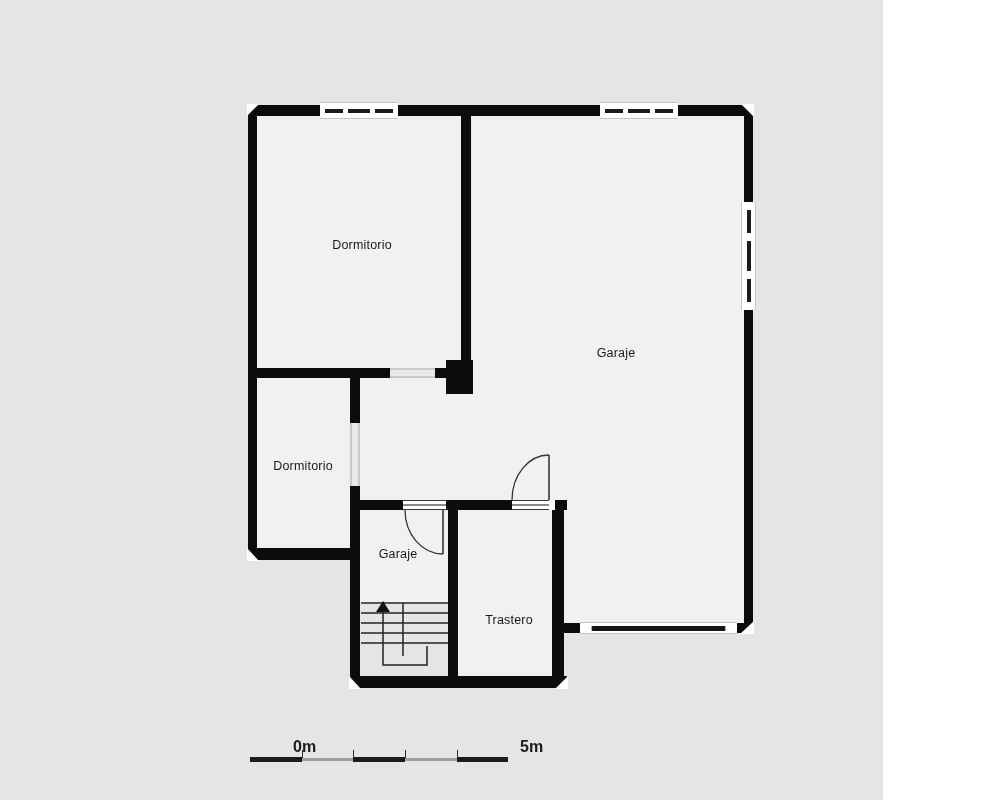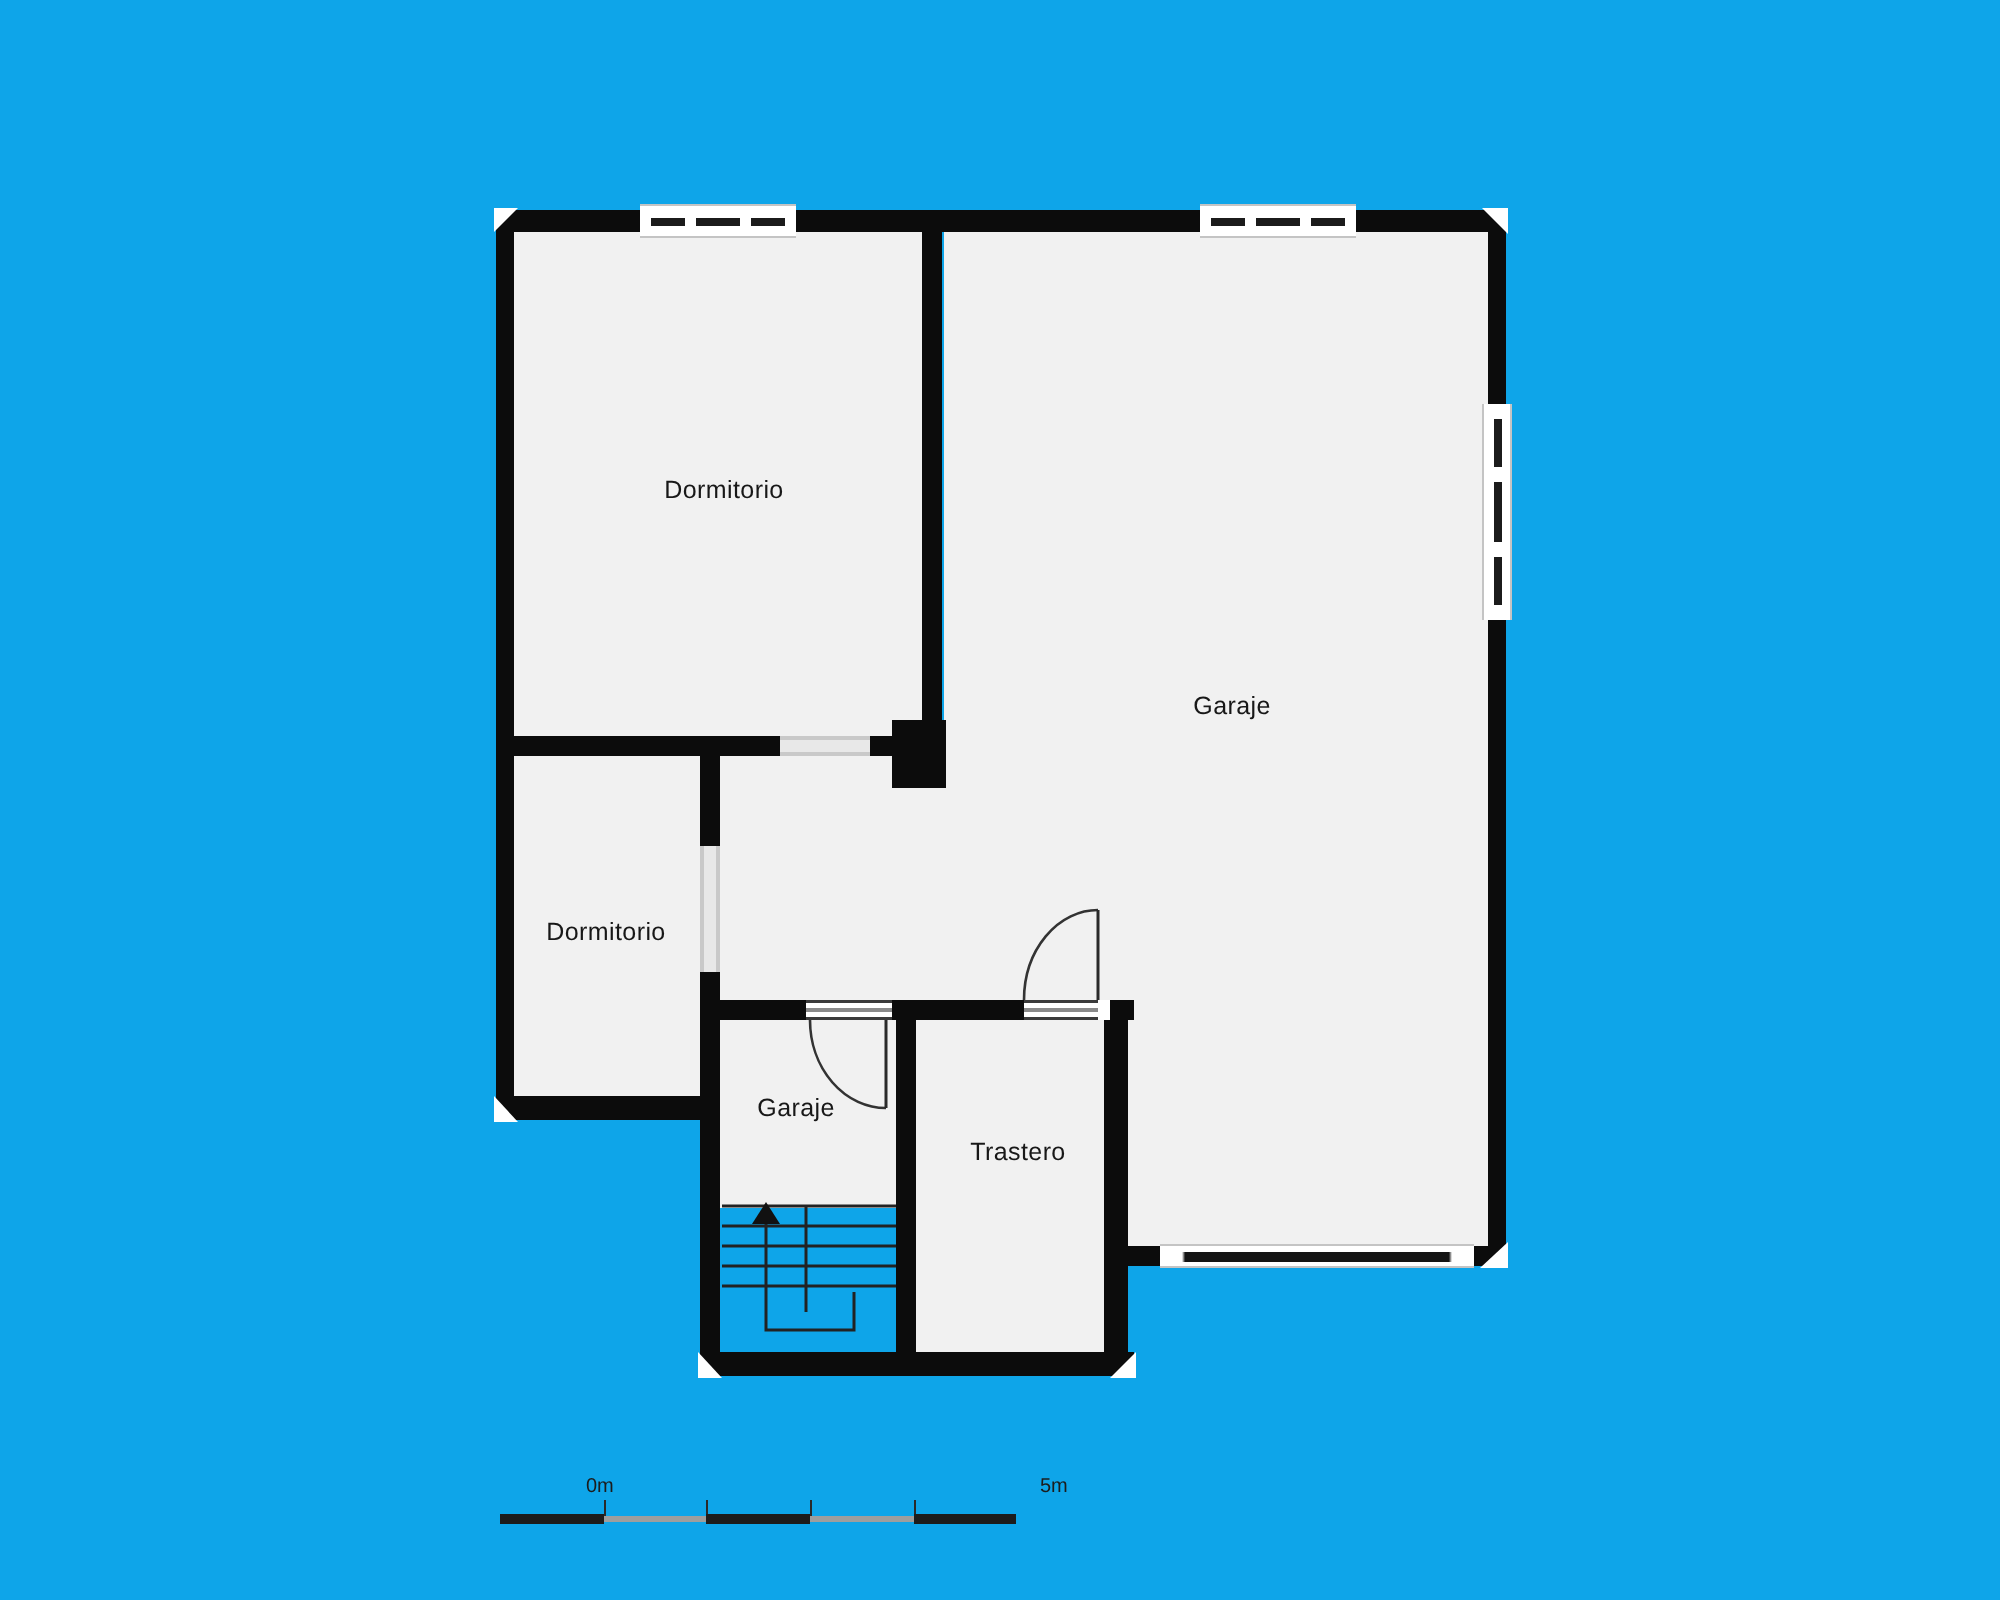--- a/index.html
+++ b/index.html
@@ -1,18 +1,18 @@
 <!DOCTYPE html>
 <html><head>
 <meta charset="utf-8">
 <style>
   * { margin:0; padding:0; box-sizing:border-box; }
   html,body { background:#ffffff; }
   #plan {
-    position:relative; width:1000px; height:800px; background:#0ea5e9;
+    position:relative; width:883px; height:800px; background:#e5e5e5;
     font-family:"Liberation Sans","DejaVu Sans",sans-serif; overflow:hidden;
   }
   .floor   { position:absolute; background:#f1f1f1; }
   .wall    { position:absolute; background:#0c0c0c; }
   .cut     { position:absolute; background:#ffffff; }
   .window-h{ position:absolute; background:#ffffff;
              border-top:1px solid #c4c4c4; border-bottom:1px solid #c4c4c4; }
   .window-h .pane{ position:absolute; left:0; right:0; top:50%; height:4px; margin-top:-2px;
              background:linear-gradient(90deg,#fff 0 7%,#1b1b1b 7% 29%,#fff 29% 36%,#1b1b1b 36% 64%,#fff 64% 71%,#1b1b1b 71% 93%,#fff 93% 100%); }
   .window-v{ position:absolute; background:#ffffff;
@@ -26,21 +26,21 @@
   .opening-h{ position:absolute;
              background:linear-gradient(180deg,#c9c9c9 0 22%,#e8e8e8 22% 78%,#c9c9c9 78% 100%); }
   .opening-v{ position:absolute;
              background:linear-gradient(90deg,#c9c9c9 0 22%,#e8e8e8 22% 78%,#c9c9c9 78% 100%); }
   .sill    { position:absolute;
              background:linear-gradient(180deg,#3a3a3a 0 13%,#fff 13% 38%,#8a8a8a 38% 62%,#fff 62% 87%,#3a3a3a 87% 100%); }
   .jamb    { position:absolute; background:#ffffff; }
   svg.overlay{ position:absolute; left:0; top:0; }
   .room-label{ position:absolute; transform:translate(-50%,-50%);
              font-size:12.5px; color:#181818; white-space:nowrap; letter-spacing:0.2px; }
-  .scale-label{ position:absolute; font-size:10px; font-weight:normal; color:#1c1c1c;padding-left:44px; }
+  .scale-label{ position:absolute; font-size:16px; font-weight:bold; color:#1c1c1c;padding-left:44px; }
   .scale-seg-black{ position:absolute; height:5px; background:#1c1c1c; }
   .scale-seg-gray { position:absolute; height:3px; background:#9e9e9e; }
   .scale-tick{ position:absolute; width:1px; height:8px; background:#2a2a2a; }
 </style>
 </head>
 <body>
 
 <div id="plan">
 
   <div class="floor" style="left:257px;top:116px;width:206px;height:252px"></div>
@@ -109,21 +109,21 @@
       <line x1="403" y1="603" x2="403" y2="656"></line>
       <polyline points="383,611 383,665 427,665 427,646"></polyline>
     </g>
     <polygon points="383,601 376,612 390,612" fill="#111"></polygon>
   </svg>
 
   <div class="room-label" style="left:362px;top:245px">Dormitorio</div>
   <div class="room-label" style="left:616px;top:353px">Garaje</div>
   <div class="room-label" style="left:303px;top:466px">Dormitorio</div>
   <div class="room-label" style="left:398px;top:554px">Garaje</div>
-  <div class="room-label" style="left:509px;top:576px">Trastero</div>
+  <div class="room-label" style="left:509px;top:620px">Trastero</div>
 
   <div>
     <div class="scale-label" style="left:249px;top:738px">0m</div>
     <div class="scale-label" style="left:476px;top:738px">5m</div>
     <div class="scale-tick" style="left:302px;top:750px"></div>
     <div class="scale-tick" style="left:353px;top:750px"></div>
     <div class="scale-tick" style="left:405px;top:750px"></div>
     <div class="scale-tick" style="left:457px;top:750px"></div>
     <div class="scale-seg-black" style="left:250px;top:757px;width:52px"></div>
     <div class="scale-seg-gray" style="left:302px;top:758px;width:51px"></div>

